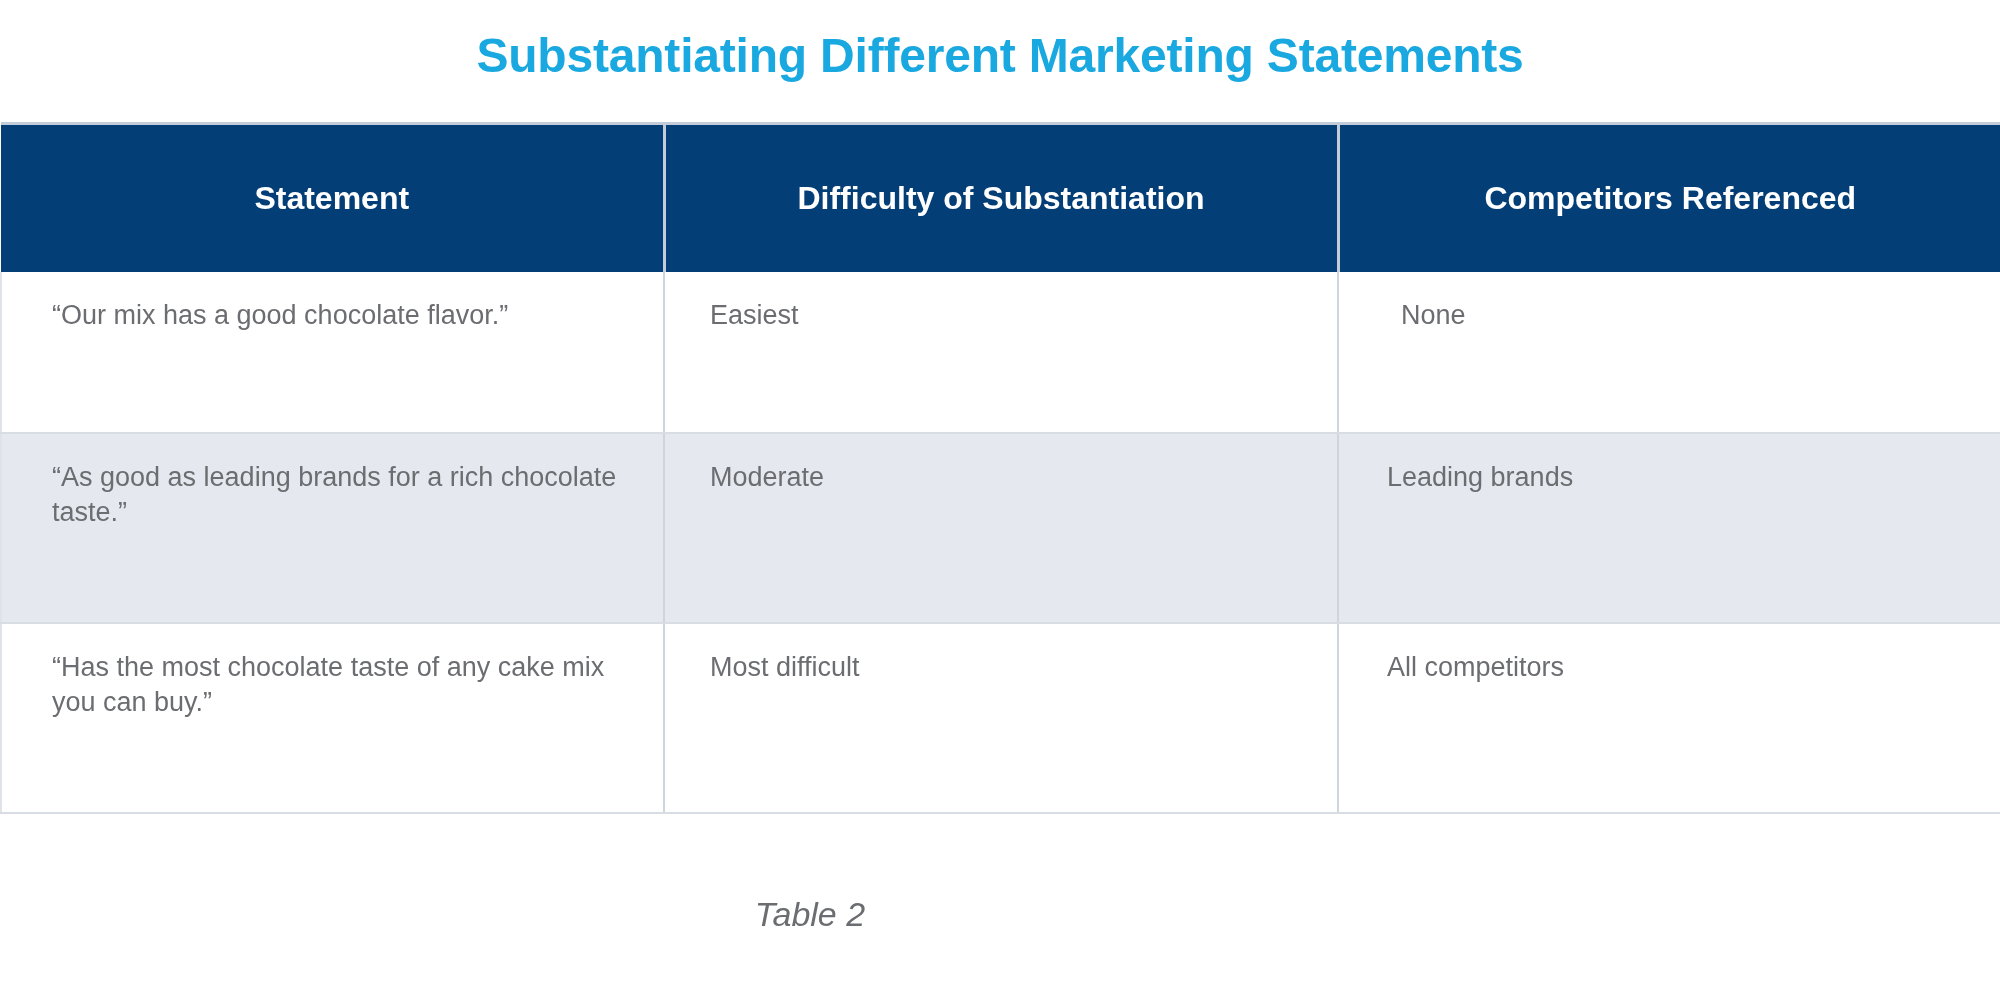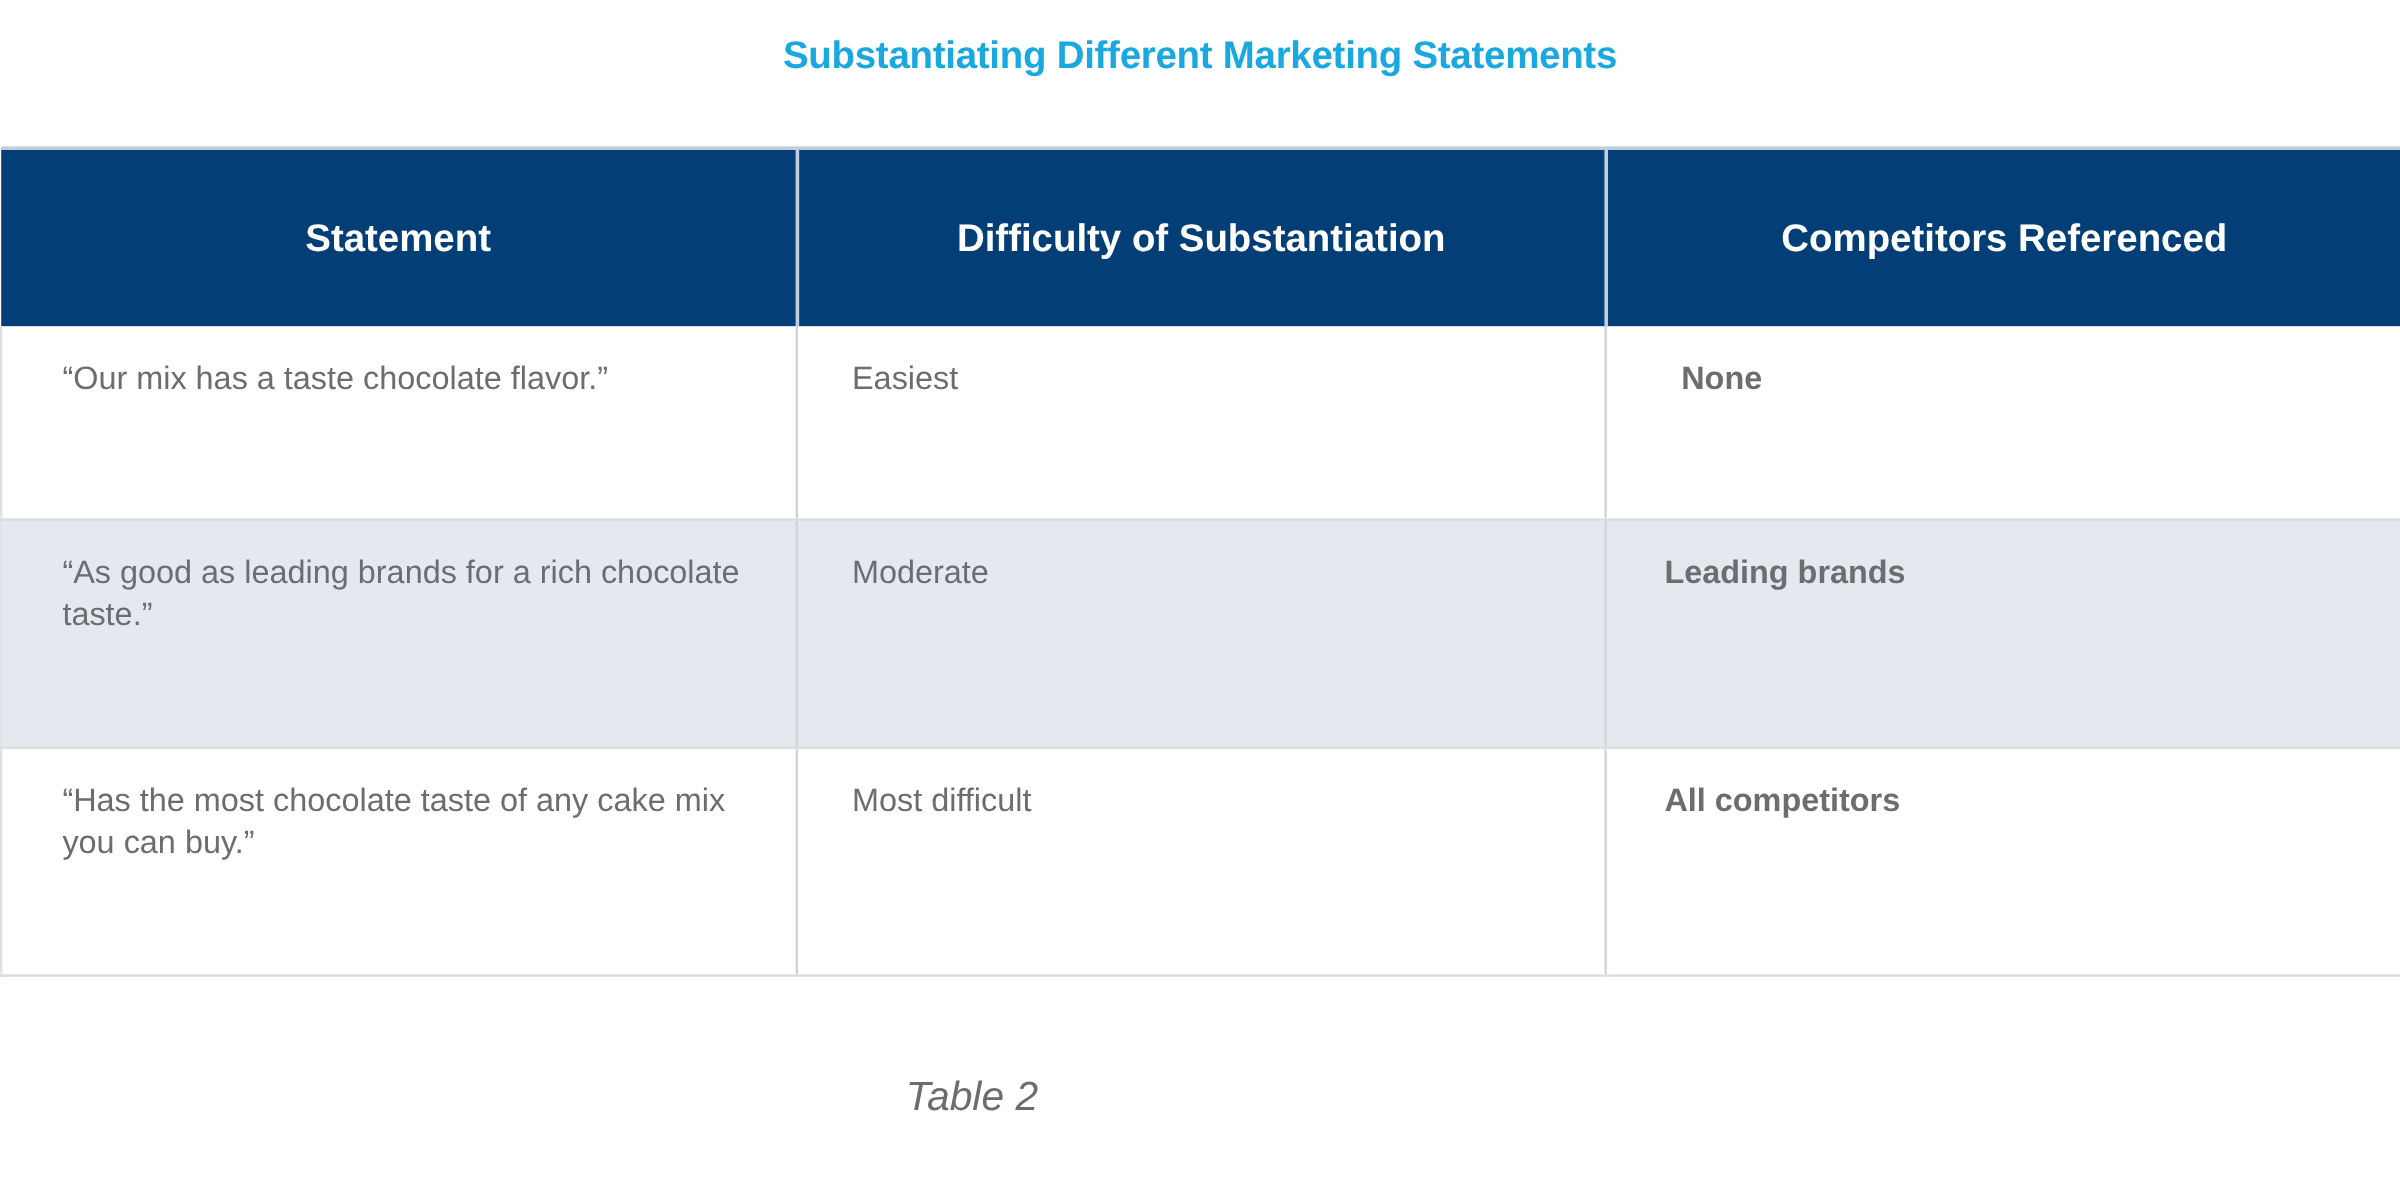--- a/index.html
+++ b/index.html
@@ -21,21 +21,21 @@
     box-sizing: border-box;
   }
 
   
   .title {
     position: absolute;
     top: 28px;
     left: 0;
     width: 2000px;
     text-align: center;
-    font-size: 32px;
+    font-size: 48px;
     font-weight: bold;
     letter-spacing: -0.2px;
     color: #19A8E0;
     white-space: nowrap;
   }
 
   
   .table-wrap {
     position: absolute;
     top: 122px;
@@ -94,21 +94,20 @@
   tbody tr.r3 td { height: 190px; }
 
   td.col-statement {
     padding: 26px 40px 0 50px;
   }
   td.col-difficulty {
     padding: 26px 20px 0 45px;
   }
   td.col-competitors {
     padding: 26px 31px 0 48px;
-    font-weight: bold;
   }
   td.col-competitors.indent {
     padding-left: 62px;
   }
 
   
   .caption {
     position: absolute;
     top: 895px;
     left: 0;
@@ -135,21 +134,21 @@
       </colgroup>
       <thead>
         <tr>
           <th>Statement</th>
           <th>Difficulty of Substantiation</th>
           <th>Competitors Referenced</th>
         </tr>
       </thead>
       <tbody>
         <tr class="row-plain r1">
-          <td class="col-statement">“Our mix has a taste chocolate flavor.”</td>
+          <td class="col-statement">“Our mix has a good chocolate flavor.”</td>
           <td class="col-difficulty">Easiest</td>
           <td class="col-competitors indent">None</td>
         </tr>
         <tr class="row-alt r2">
           <td class="col-statement">“As good as leading brands for a rich chocolate taste.”</td>
           <td class="col-difficulty">Moderate</td>
           <td class="col-competitors">Leading brands</td>
         </tr>
         <tr class="row-plain r3">
           <td class="col-statement">“Has the most chocolate taste of any cake mix you can buy.”</td>

